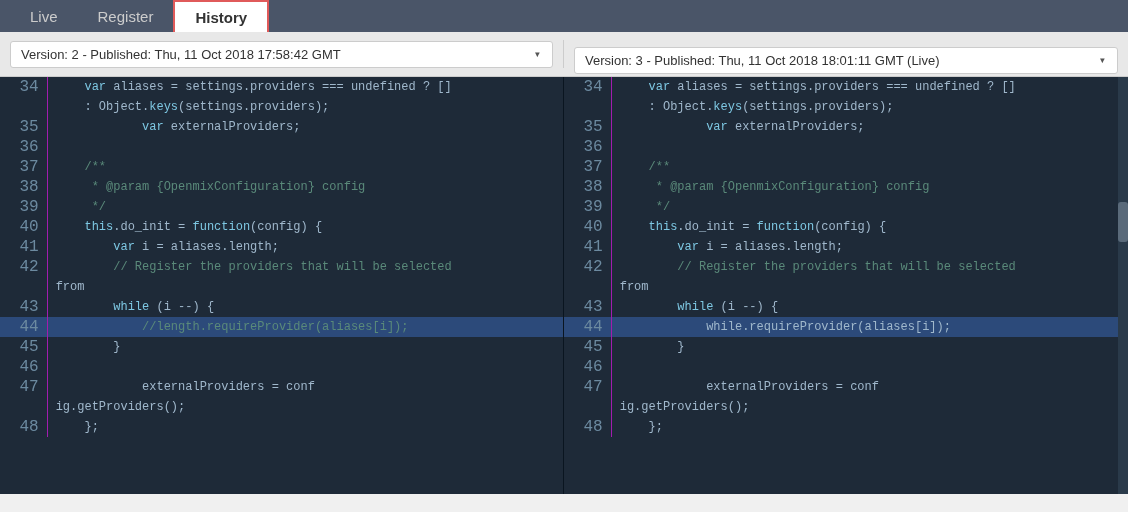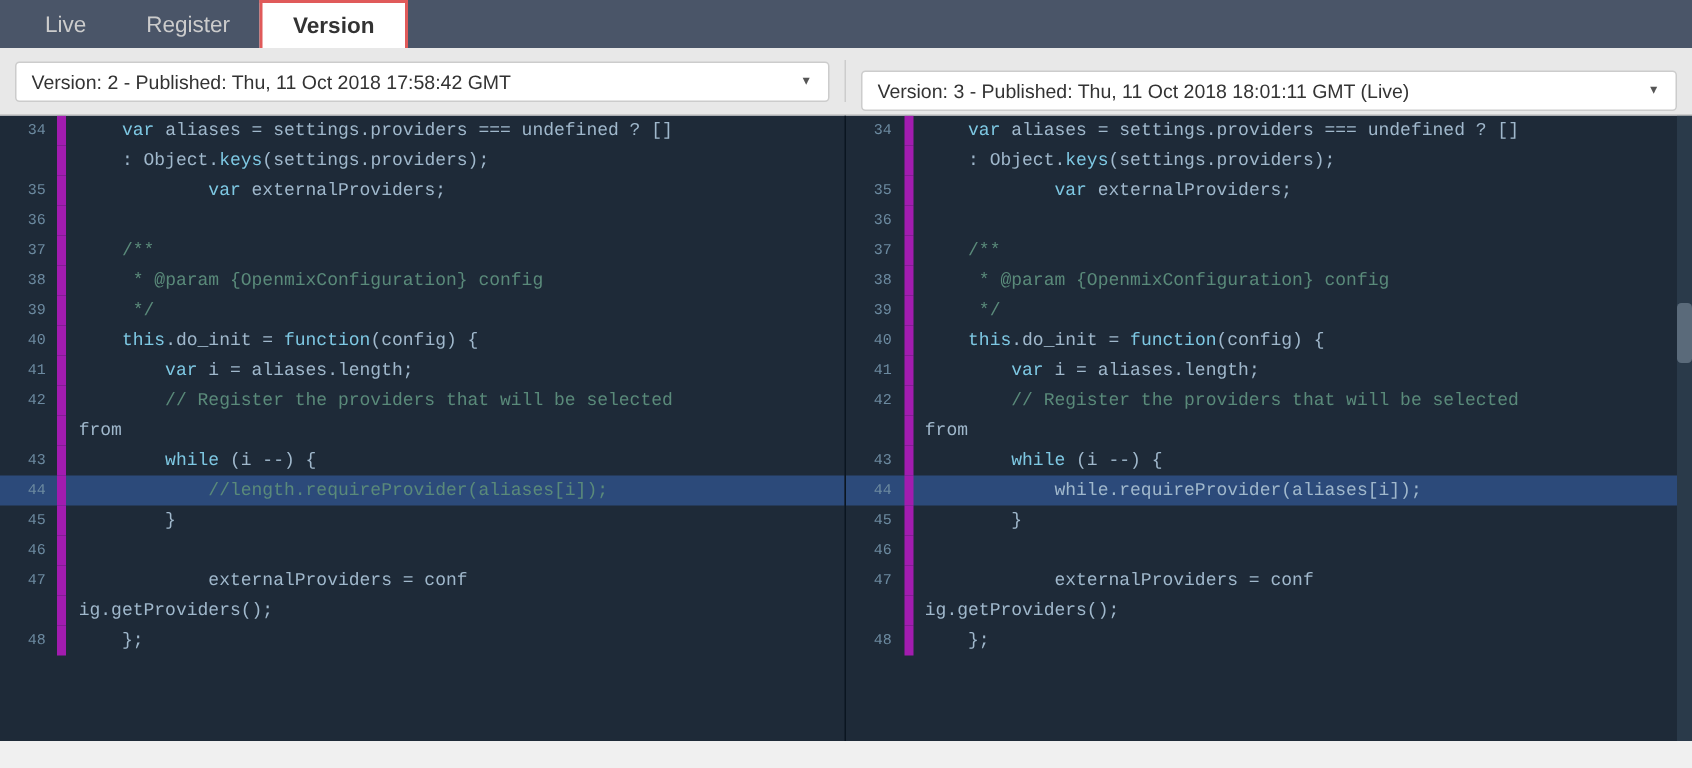--- a/index.html
+++ b/index.html
@@ -105,27 +105,27 @@
     }
     table.code-table tr {
       height: 20px;
     }
     table.code-table tr.highlighted {
       background: #2c4a7a;
       padding-left: 16px;
     }
     .line-num {
       color: #6c8aa0;
-      font-size: 10px;
+      font-size: 16px;
       padding: 1px 8px 1px 10px;
       text-align: right;
       user-select: none;
       min-width: 30px;
       vertical-align: middle;
-      border-right: 6px solid #a21caf;
+      border-right: 1px solid #a21caf;
     }
     .line-code {
       color: #a0b8cc;
       font-size: 12px;
       padding: 1px 8px;
       white-space: pre;
       vertical-align: middle;
     }
 
     
@@ -150,21 +150,21 @@
       background: #5a6a7a;
       border-radius: 3px;
     }
   </style>
 </head>
 <body>
 
 <nav class="top-nav">
   <button class="nav-tab">Live</button>
   <button class="nav-tab">Register</button>
-  <button class="nav-tab active">Version</button>
+  <button class="nav-tab active">History</button>
 </nav>
 
 <div class="version-row">
   <div class="version-select-wrapper">
     <select class="version-select">
       <option>Version: 2 - Published: Thu, 11 Oct 2018 17:58:42 GMT</option>
     </select>
     <span class="select-arrow">▾</span>
   </div>
   <div class="version-select-wrapper">

